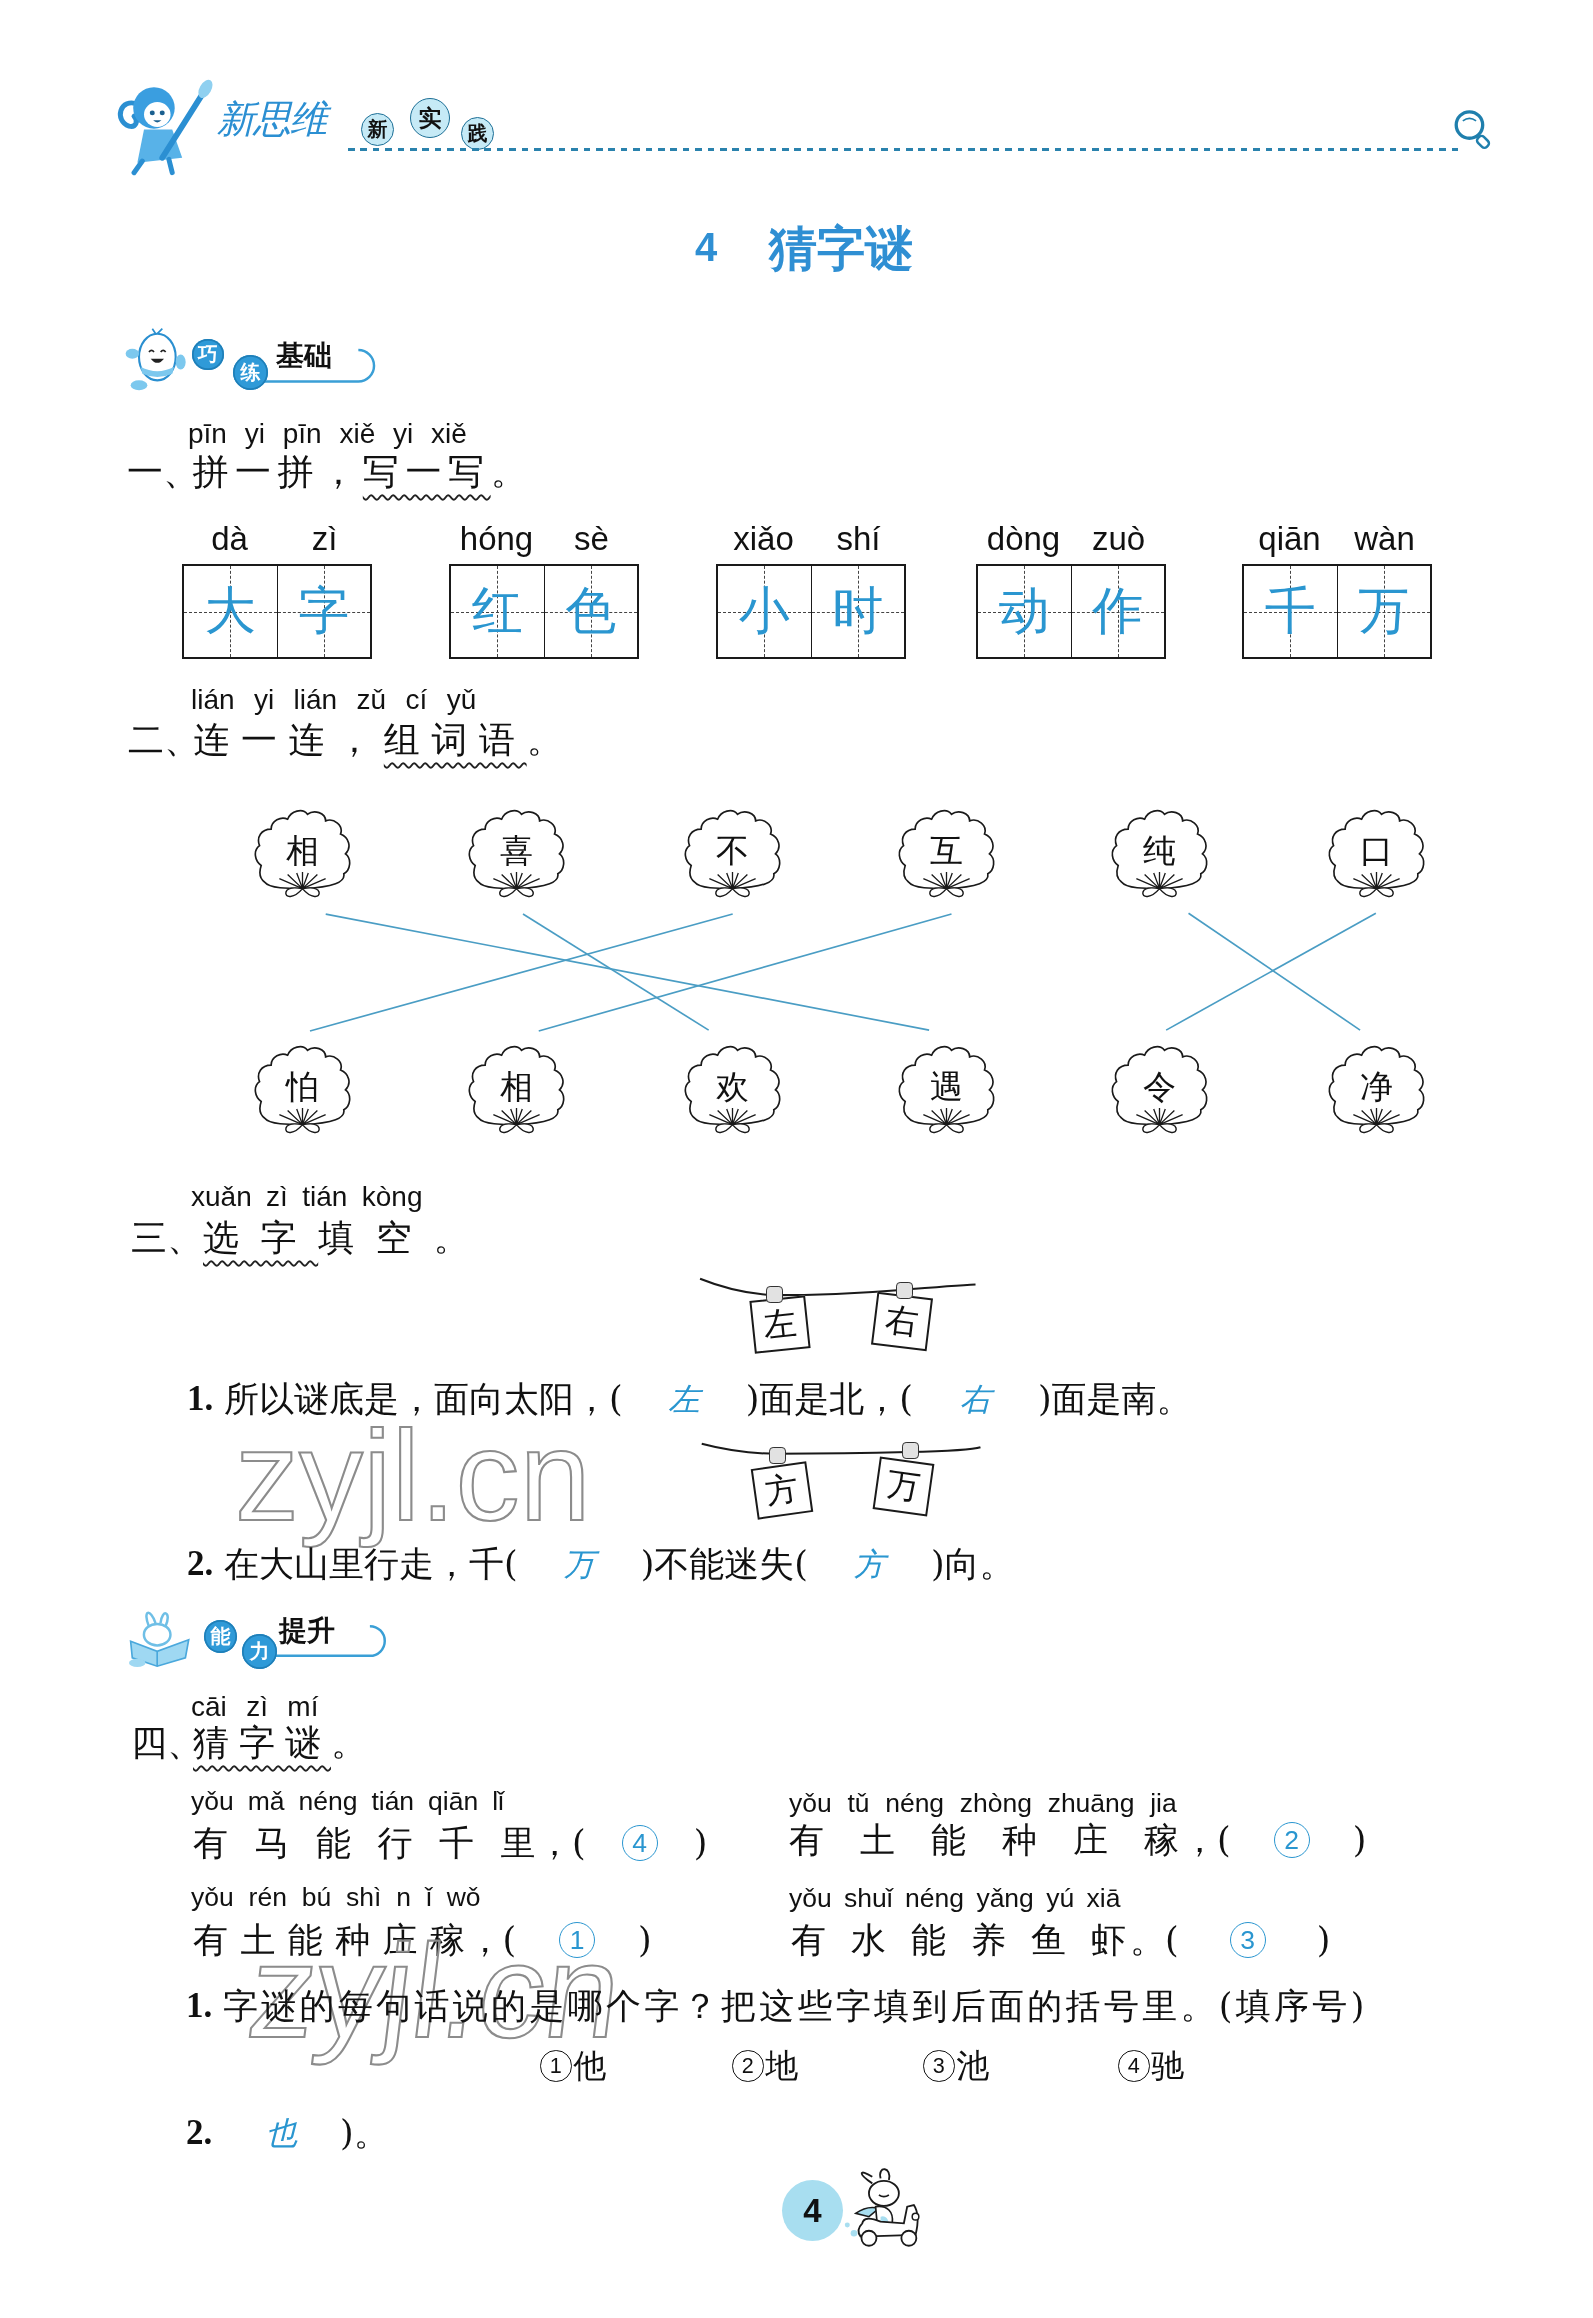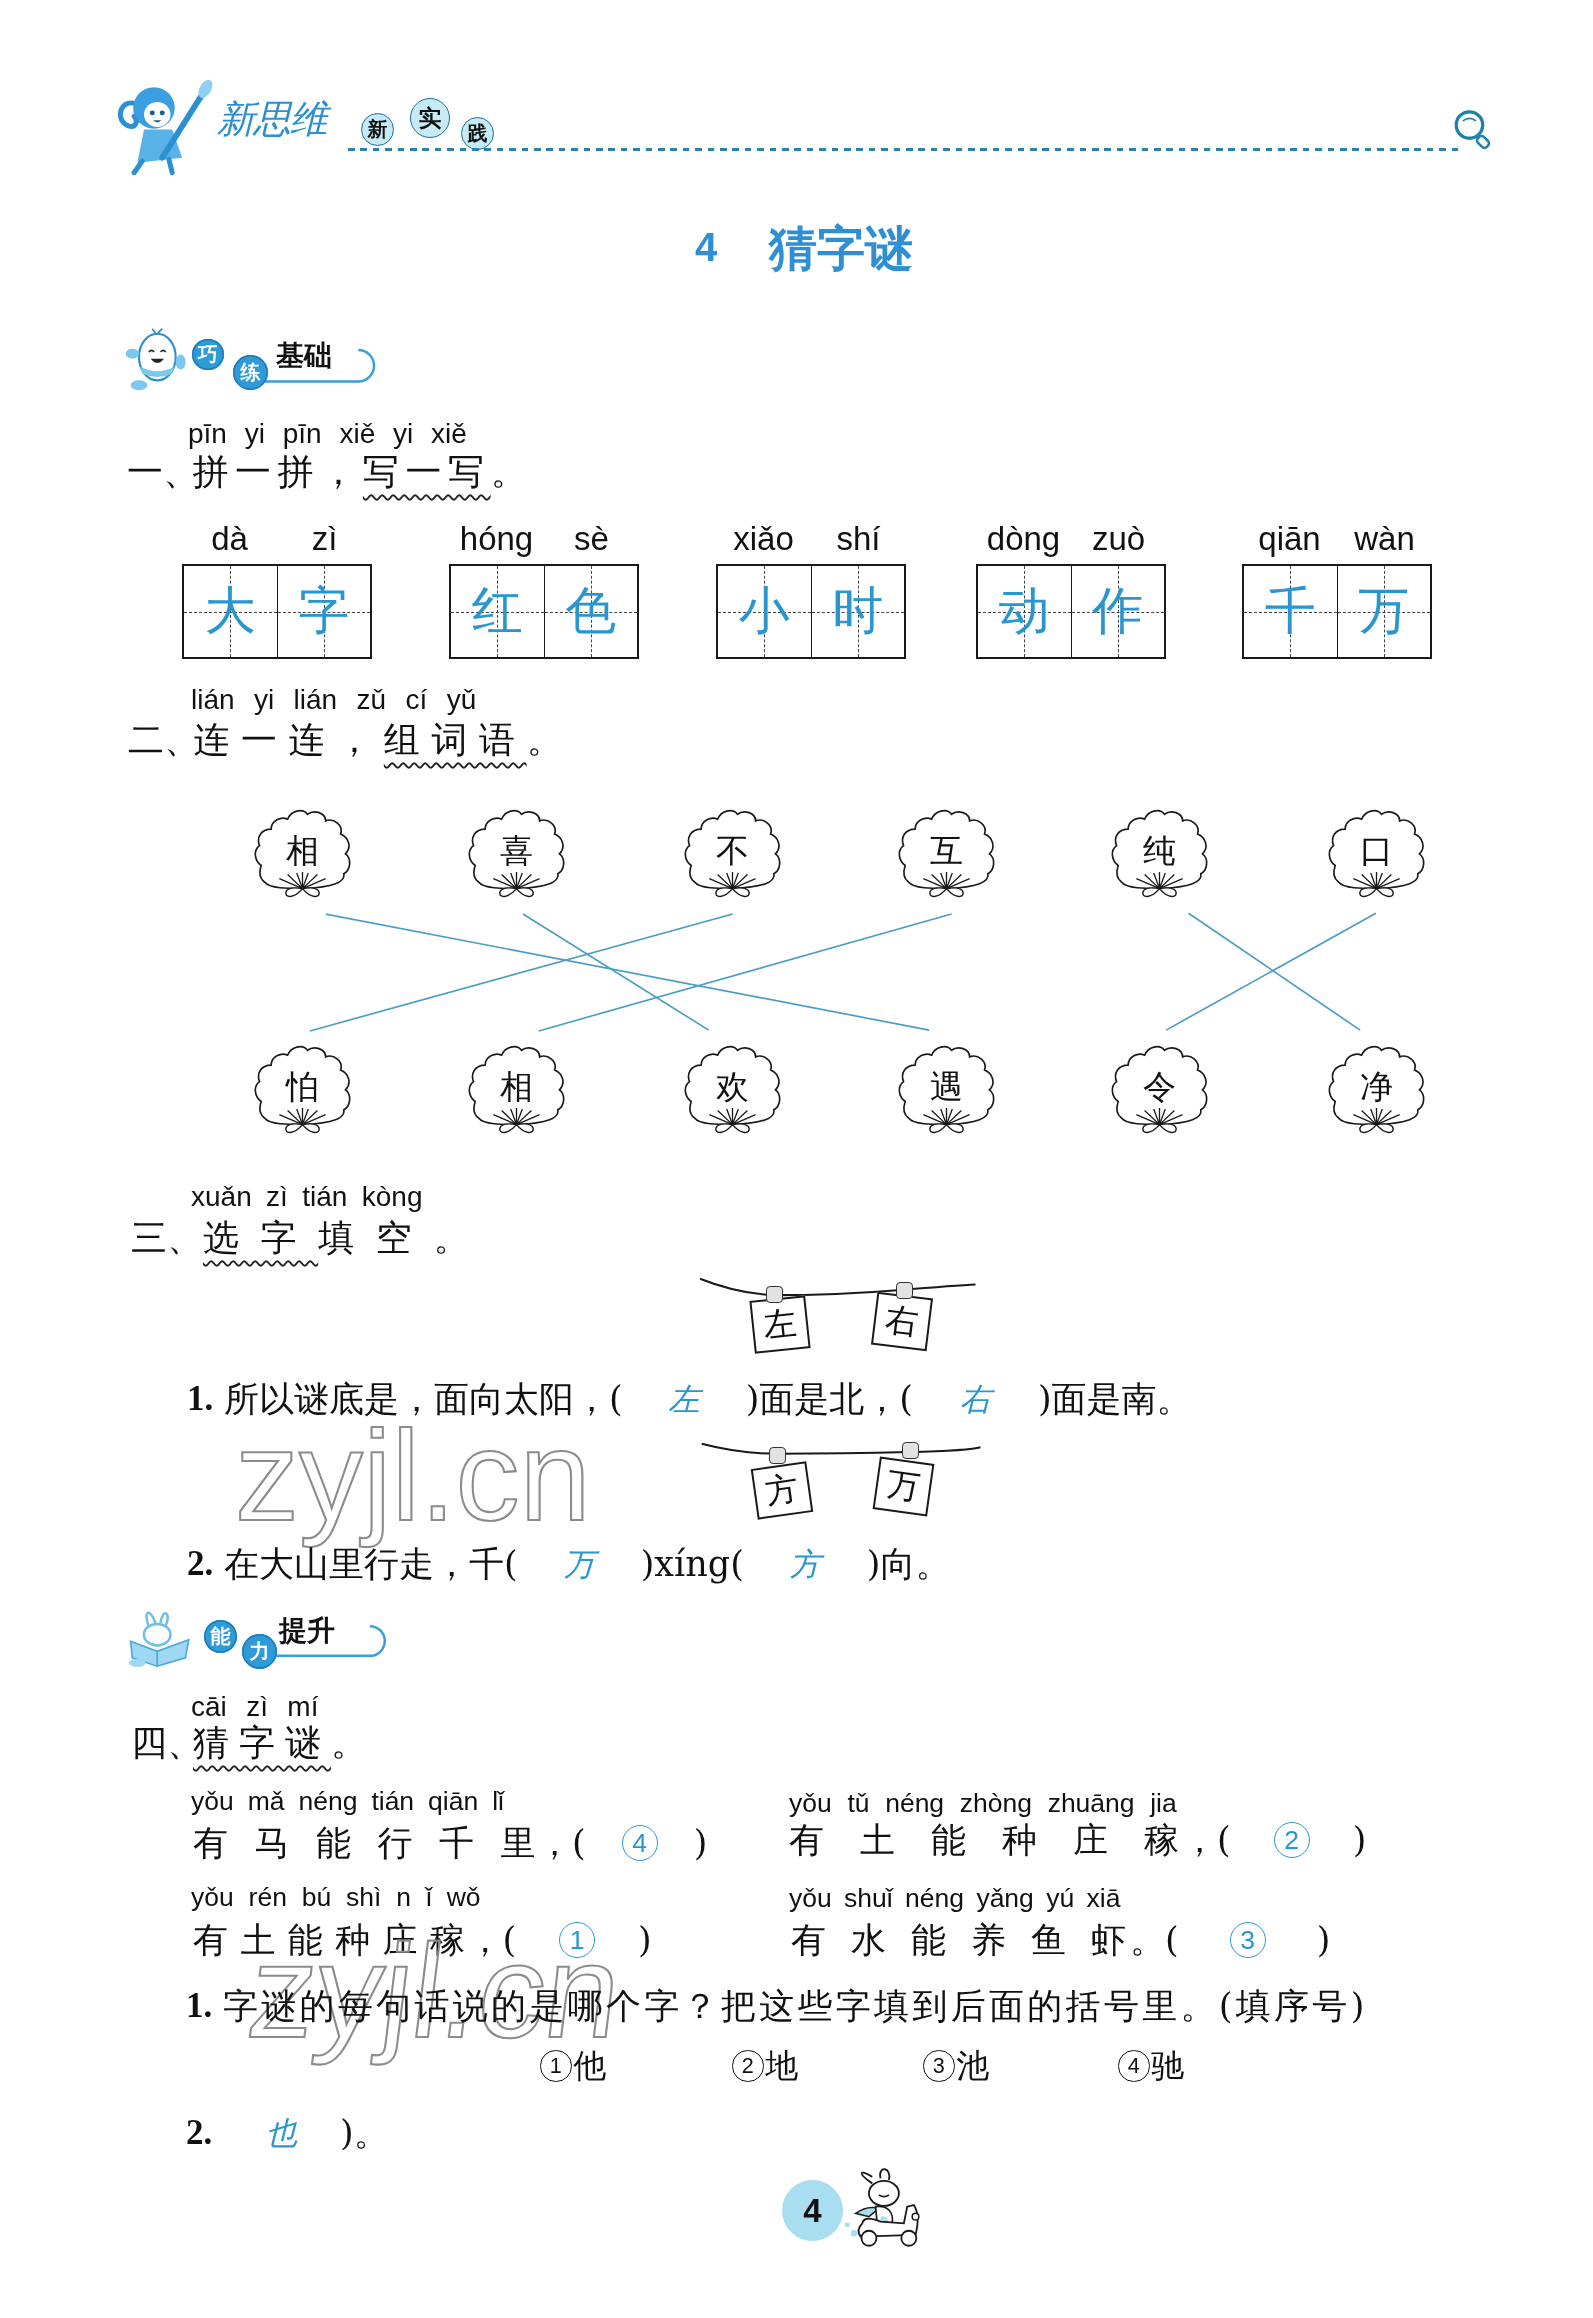--- a/index.html
+++ b/index.html
@@ -343,21 +343,21 @@
   </svg>
   <div class="card" style="left:754px;top:1465px;width:56px;height:51px;transform:rotate(-8deg)">方</div>
   <div class="clip" style="left:769px;top:1447px"></div>
   <div class="card" style="left:876px;top:1460px;width:55px;height:53px;transform:rotate(8deg)">万</div>
   <div class="clip" style="left:902px;top:1442px"></div>
 
   <div class="sent" style="left:187px;top:1544px">
     <span class="num">2.</span>
     <span>在大山里行走，千(</span>
     <span class="blank" style="width:123px">万</span>
-    <span>)xíng(</span>
+    <span>)不能迷失(</span>
     <span class="blank" style="width:123px">方</span>
     <span>)向。</span>
   </div>
 
   <div class="badge" style="left:124px;top:1608px">
     <svg width="274" height="66" viewBox="0 0 330 80">
       <path d="M150,58 L297,58 A18,18 0 0 0 297,22" fill="none" stroke="#3a9fd6" stroke-width="3"></path>
     </svg>
     <svg width="73" height="60" viewBox="0 0 88 72">
       <path d="M30,22 C22,2 32,0 38,18 M44,18 C46,0 58,4 50,22" fill="#fff" stroke="#6fbfe6" stroke-width="3"></path>

